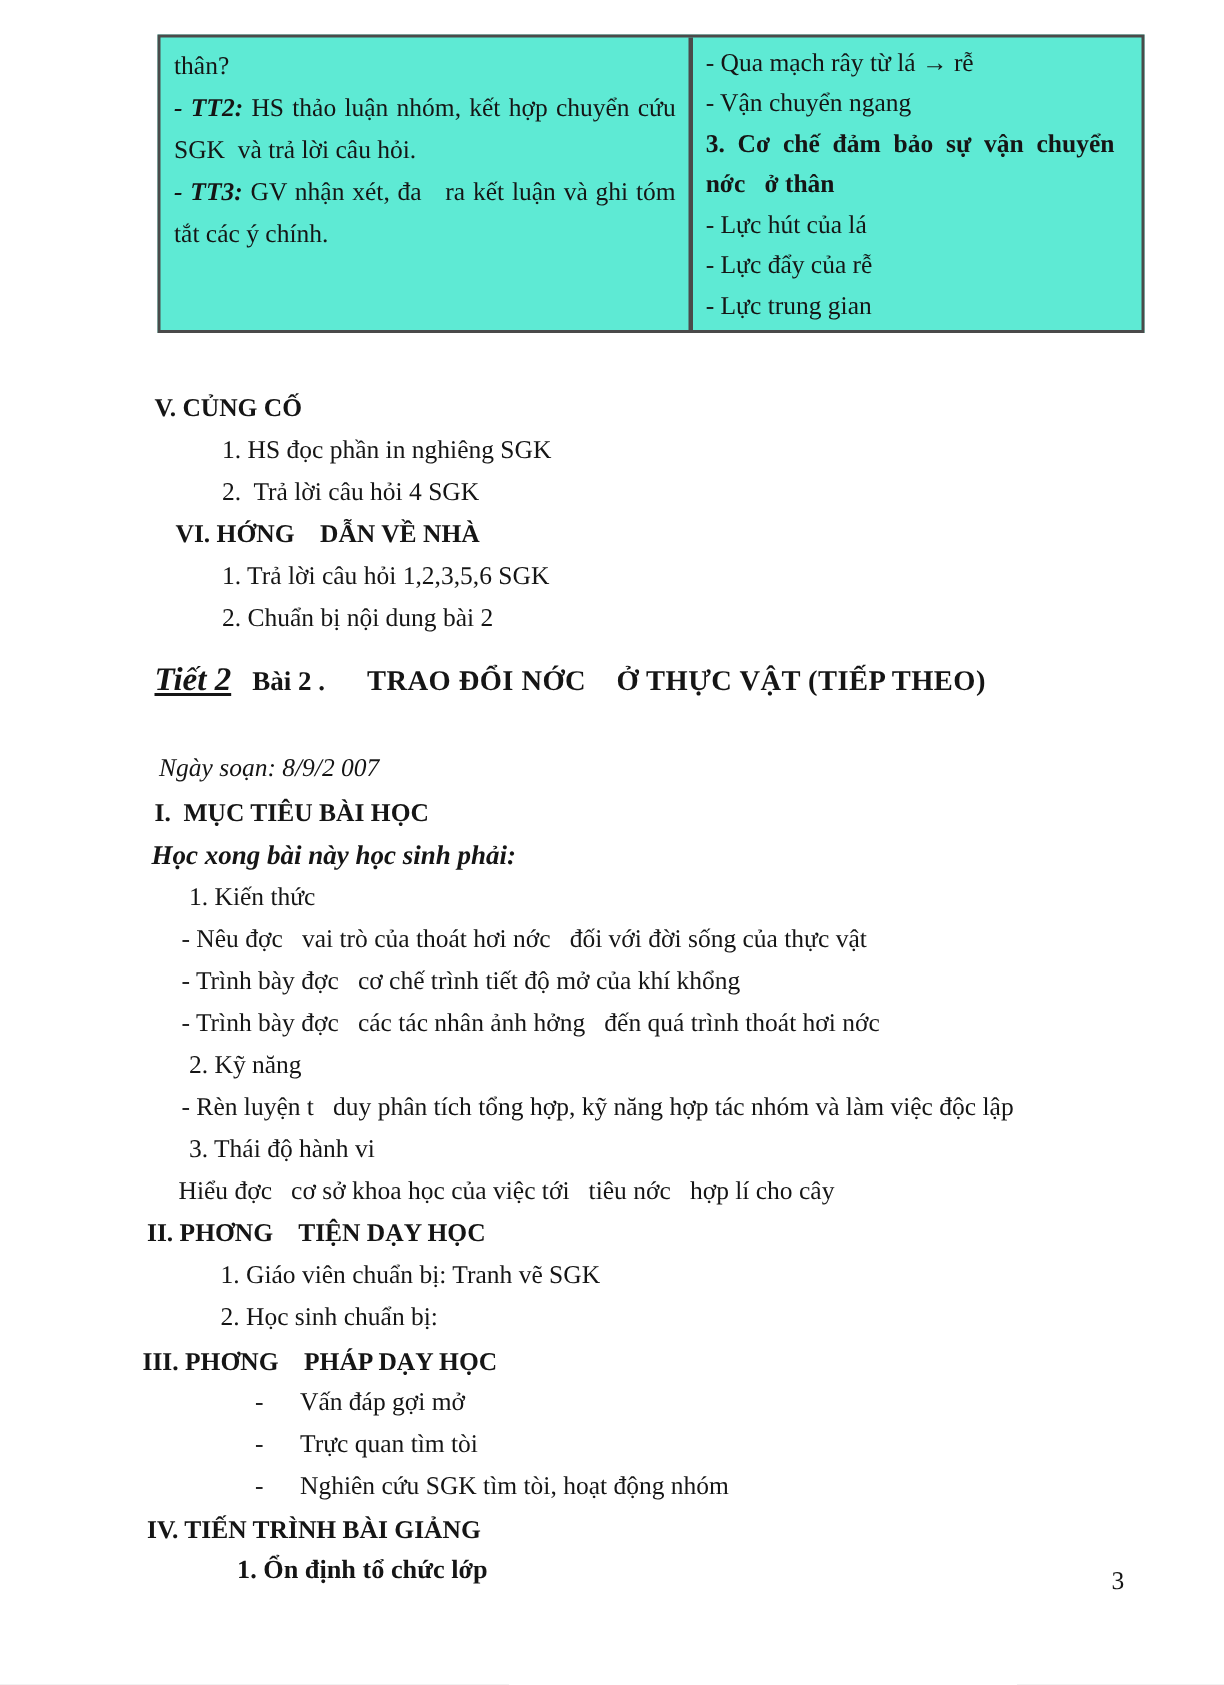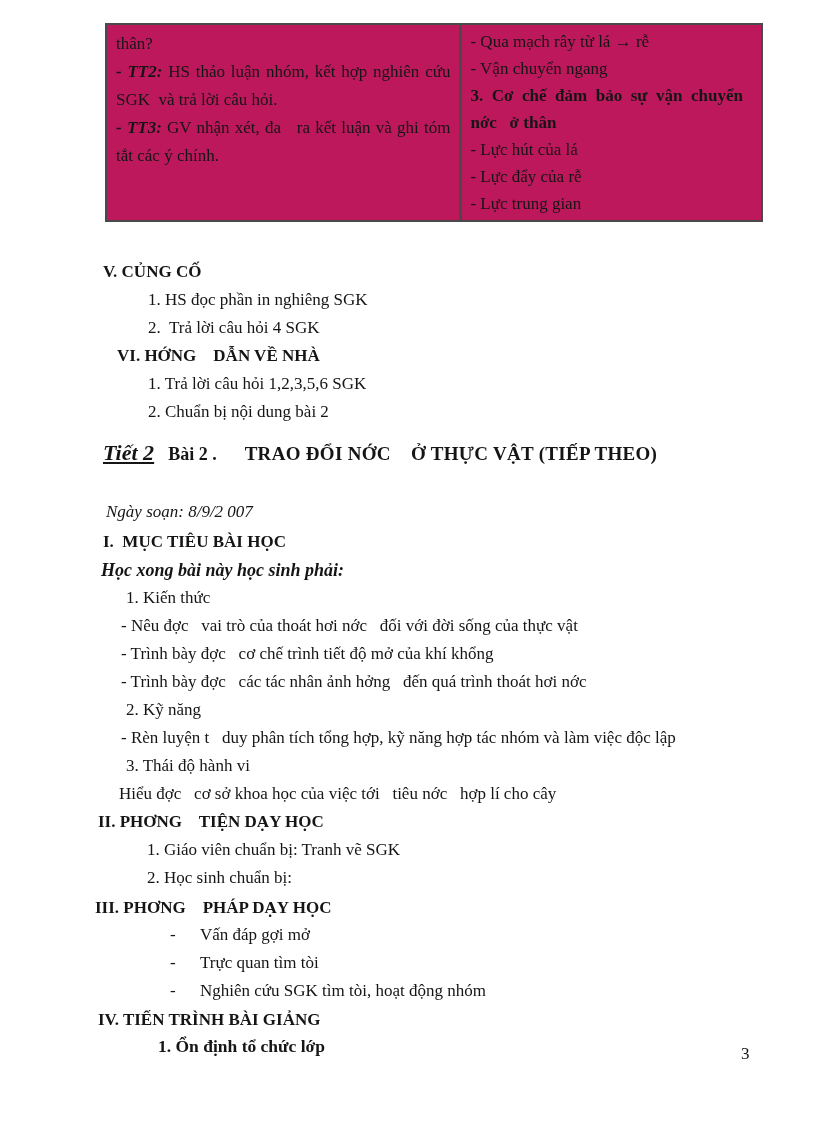--- a/index.html
+++ b/index.html
@@ -21,21 +21,21 @@
   .b{font-weight:bold;}
   .i{font-style:italic;}
   
   .activity-table{
     position:absolute;
     left:105px;top:23px;
     width:658px;height:199px;
     border:2px solid #4a4a4a;
     display:flex;
     box-sizing:border-box;
-    background:#be185d;
+    background:#5eead4;
   }
   .cell{
     box-sizing:border-box;
     overflow:hidden;
   }
   .cell-left{
     width:356px;
     padding:5px 9px 0 9px;
     border-right:3px solid #4a4a4a;
   }
@@ -72,21 +72,21 @@
   }
 </style>
 </head>
 <body>
 
 <div class="page">
 
   <div class="activity-table">
     <div class="cell cell-left">
       <p>thân?</p>
-      <p><span class="b i">- TT2:</span><span> HS thảo luận nhóm, kết hợp nghiên cứu SGK  và trả lời câu hỏi.</span></p>
+      <p><span class="b i">- TT2:</span><span> HS thảo luận nhóm, kết hợp chuyển cứu SGK  và trả lời câu hỏi.</span></p>
       <p><span class="b i">- TT3:</span><span> GV nhận xét, đa   ra kết luận và ghi tóm tắt các ý chính.</span></p>
     </div>
     <div class="cell cell-right">
       <p><span>- Qua mạch rây từ lá </span><span class="b">→</span><span> rễ</span></p>
       <p>- Vận chuyển ngang</p>
       <p class="b justify">3. Cơ chế đảm bảo sự vận chuyển nớc   ở thân</p>
       <p>- Lực hút của lá</p>
       <p>- Lực đẩy của rễ</p>
       <p>- Lực trung gian</p>
     </div>

